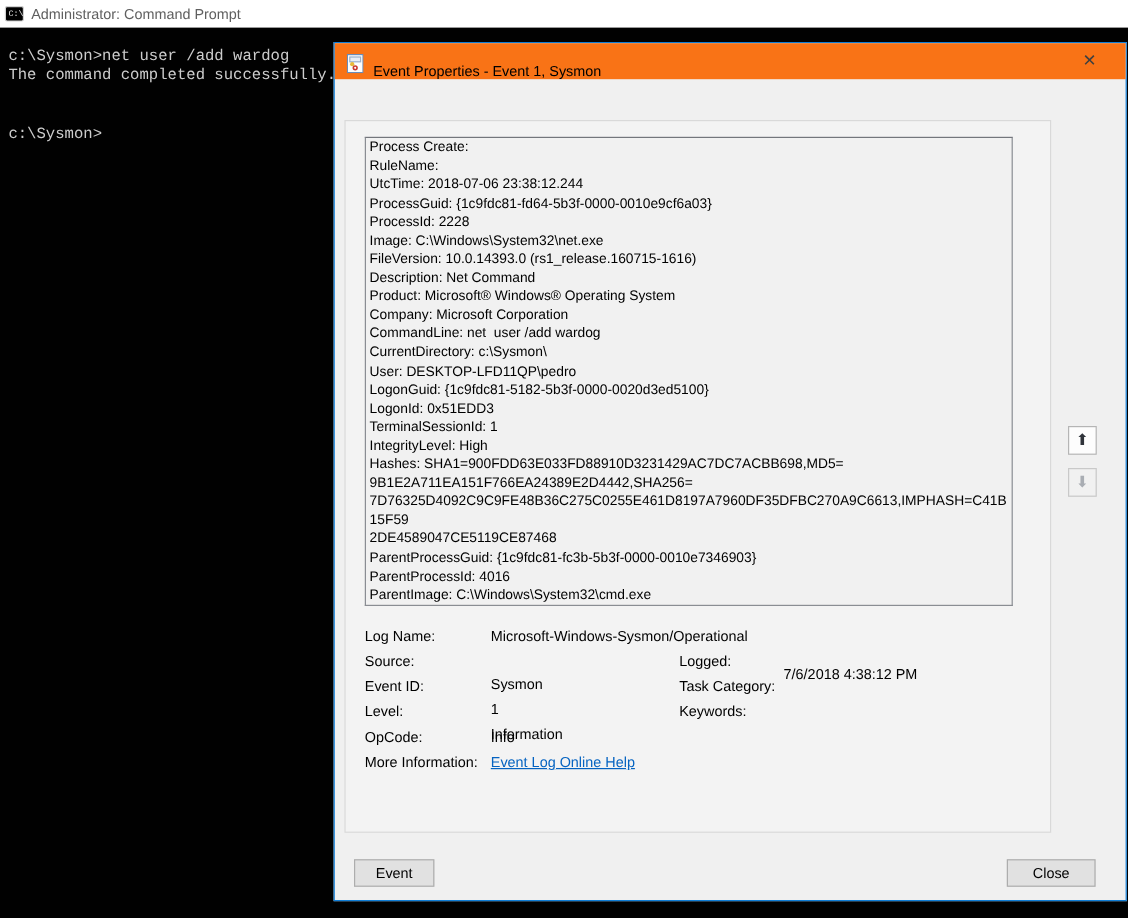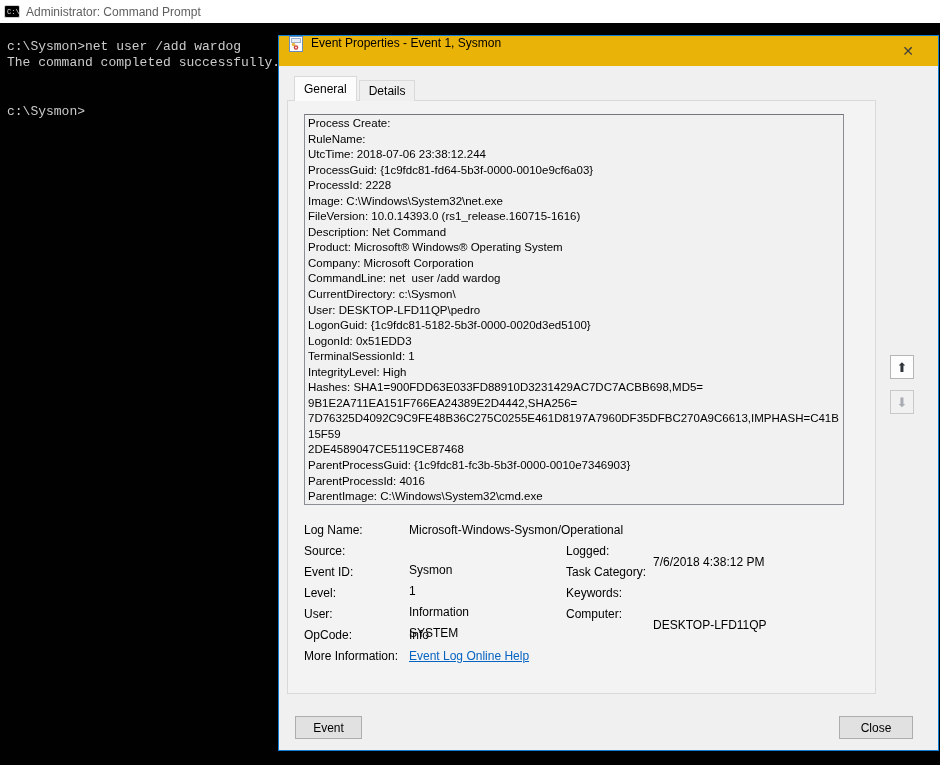--- a/index.html
+++ b/index.html
@@ -27,22 +27,22 @@
     font-size:13px;line-height:16px;white-space:pre;
   }
   .cl-0{top:39px;} .cl-1{top:55px;} .cl-2{top:104px;}
 
   
   .dialog{
     position:absolute;left:278px;top:35px;width:659px;height:714px;
     background:#f0f0f0;border:1px solid #0f7ed7;
   }
   .dlg-titlebar{
-    position:absolute;left:0;top:0;width:100%;height:30px;background:#eab308;
-    display:flex;align-items:flex-start;
+    position:absolute;left:0;top:0;width:100%;height:30px;background:#f97316;
+    display:flex;align-items:flex-end;
   }
   .dlg-icon{margin-left:10px;flex:0 0 auto;}
   .dlg-title{font-size:12px;color:#000;margin-left:8px;}
   .dlg-close{
     position:absolute;top:0;right:2px;width:56px;height:30px;
     display:flex;align-items:center;justify-content:center;
     color:#404040;font-size:14px;cursor:default;background:transparent;border:0;
     font-family:"DejaVu Sans",sans-serif;
   }
   
@@ -115,24 +115,20 @@
         <rect x="2.5" y="2.5" width="9" height="4" fill="#e8eef6" stroke="#9ab0cc"></rect>
         <circle cx="4.5" cy="8.5" r="1.8" fill="#e8b93c"></circle>
         <circle cx="7" cy="11.5" r="2.2" fill="#c9372f"></circle>
         <circle cx="7" cy="11.5" r="0.9" fill="#ffffff"></circle>
       </svg>
     </span>
     <span class="dlg-title">Event Properties - Event 1, Sysmon</span>
     <button class="dlg-close">✕</button>
   </div>
 
-  <div class="tabstrip">
-    <div class="tab active">General</div>
-    <div class="tab inactive">Details</div>
-  </div>
 
   <div class="tabpage">
 
     <div class="event-box">Process Create:
 RuleName: 
 UtcTime: 2018-07-06 23:38:12.244
 ProcessGuid: {1c9fdc81-fd64-5b3f-0000-0010e9cf6a03}
 ProcessId: 2228
 Image: C:\Windows\System32\net.exe
 FileVersion: 10.0.14393.0 (rs1_release.160715-1616)
@@ -171,26 +167,20 @@
         <span class="gv1">1</span>
         <span class="gl2">Task Category:</span>
       </div>
       <div class="grow">
         <span class="gl1">Level:</span>
         <span class="gv1">Information</span>
         <span class="gl2">Keywords:</span>
         <span class="gv2"></span>
       </div>
       <div class="grow">
-        <span class="gl1">User:</span>
-        <span class="gv1">SYSTEM</span>
-        <span class="gl2">Computer:</span>
-        <span class="gv2">DESKTOP-LFD11QP</span>
-      </div>
-      <div class="grow">
         <span class="gl1">OpCode:</span>
         <span class="gspan">Info</span>
       </div>
       <div class="grow">
         <span class="gl1">More Information:</span>
         <span class="gspan"><a class="link">Event Log Online Help</a></span>
       </div>
     </div>
 
   </div>

